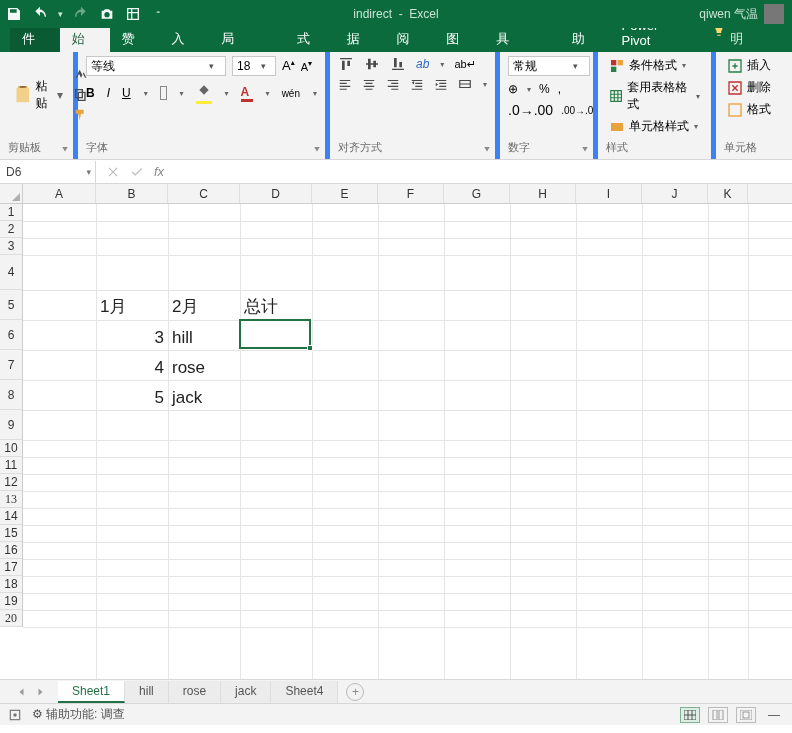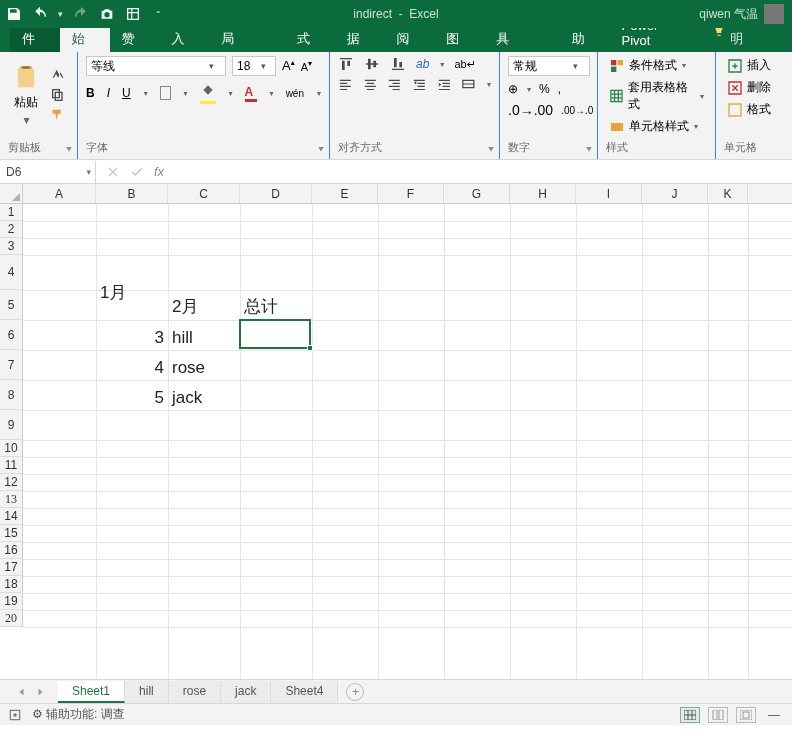--- a/index.html
+++ b/index.html
@@ -15,26 +15,26 @@
 
 
 .ribbon-tabs { height:24px; background:#0c6b3d; display:flex; align-items:flex-end; padding-left:10px; gap:0; color:#fff; font-size:13px; }
 .ribbon-tabs .tab { padding:4px 12px; cursor:default; }
 .ribbon-tabs .tab.active { background:#f3f3f3; color:#206040; }
 .ribbon-tabs .tell { display:flex; align-items:center; gap:4px; padding:4px 10px; color:#d8ecde; }
 .bulb { width:14px; height:14px; fill:#ffd76a; }
 
 
 .ribbon { height:108px; background:#f3f3f3; border-bottom:1px solid #d7d7d7; display:flex; }
-.group { border-right:1px solid #3b82f6; padding:4px 8px 2px 8px; display:flex; flex-direction:column; justify-content:space-between; height:100%; }
+.group { border-right:5px solid #3b82f6; padding:4px 8px 2px 8px; display:flex; flex-direction:column; justify-content:space-between; height:100%; }
 .group .label { text-align:left; font-size:11px; color:#6a6a6a; padding-bottom:2px; position:relative; }
 .group .label .dlaunch { position:absolute; right:-4px; bottom:1px; font-size:10px; color:#8a8a8a; }
 .row { display:flex; align-items:center; gap:6px; }
 .col { display:flex; flex-direction:column; gap:4px; }
-.btn-lg { display:flex; flex-direction:column; align-items:center; gap:2px; padding:2px 4px; }
+.btn-lg { display:flex; flex-direction:row; align-items:center; gap:2px; padding:2px 4px; }
 .btn-lg svg { width:28px; height:28px; }
 .btn-lg span { font-size:12px; }
 .ico-s { width:16px; height:16px; fill:#4a4a4a; }
 .ico-s.green { fill:#0f7a47; }
 .ico-s.red { fill:#c23030; }
 .ico-s.orange { fill:#e8a33d; }
 .dd { display:flex; align-items:center; border:1px solid #c8c8c8; background:#fff; height:20px; }
 .dd input { border:none; outline:none; font-size:12px; padding:0 4px; }
 .dd .arrow { padding:0 4px; color:#555; font-size:9px; }
 .btn-sm { display:flex; align-items:center; gap:4px; padding:1px 3px; font-size:12px; }
@@ -389,21 +389,21 @@
       <div class="gridline-h" style="top: 270px;"></div>
       <div class="gridline-h" style="top: 287px;"></div>
       <div class="gridline-h" style="top: 304px;"></div>
       <div class="gridline-h" style="top: 321px;"></div>
       <div class="gridline-h" style="top: 338px;"></div>
       <div class="gridline-h" style="top: 355px;"></div>
       <div class="gridline-h" style="top: 372px;"></div>
       <div class="gridline-h" style="top: 389px;"></div>
       <div class="gridline-h" style="top: 406px;"></div>
       <div class="gridline-h" style="top: 423px;"></div>
-      <div class="cell" style="left: 73px; top: 72px; width: 72px; height: 30px;">1月</div>
+      <div class="cell" style="left: 73px; top: 86px; width: 72px; height: 30px;">1月</div>
       <div class="cell" style="left: 145px; top: 86px; width: 72px; height: 30px;">2月</div>
       <div class="cell" style="left: 217px; top: 86px; width: 72px; height: 30px;">总计</div>
       <div class="cell right" style="left: 73px; top: 116px; width: 72px; height: 30px;">3</div>
       <div class="cell" style="left: 145px; top: 116px; width: 72px; height: 30px;">hill</div>
       <div class="cell right" style="left: 73px; top: 146px; width: 72px; height: 30px;">4</div>
       <div class="cell" style="left: 145px; top: 146px; width: 72px; height: 30px;">rose</div>
       <div class="cell right" style="left: 73px; top: 176px; width: 72px; height: 30px;">5</div>
       <div class="cell" style="left: 145px; top: 176px; width: 72px; height: 30px;">jack</div>
       <div class="active-cell" style="left: 216px; top: 115px; width: 72px; height: 30px;">
         <div class="fill"></div>

